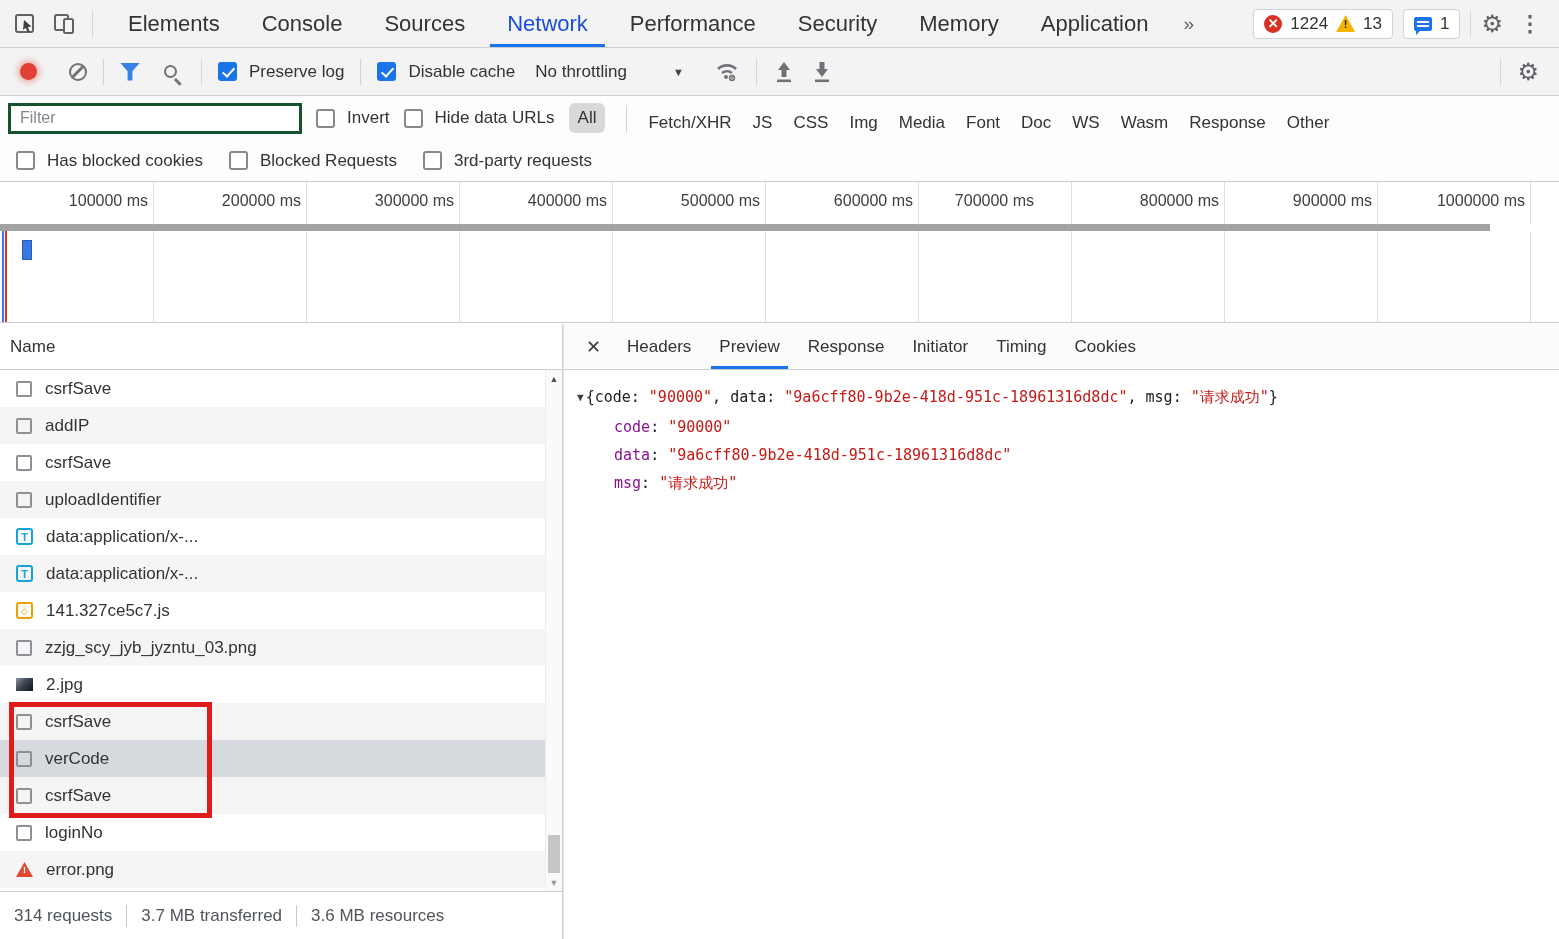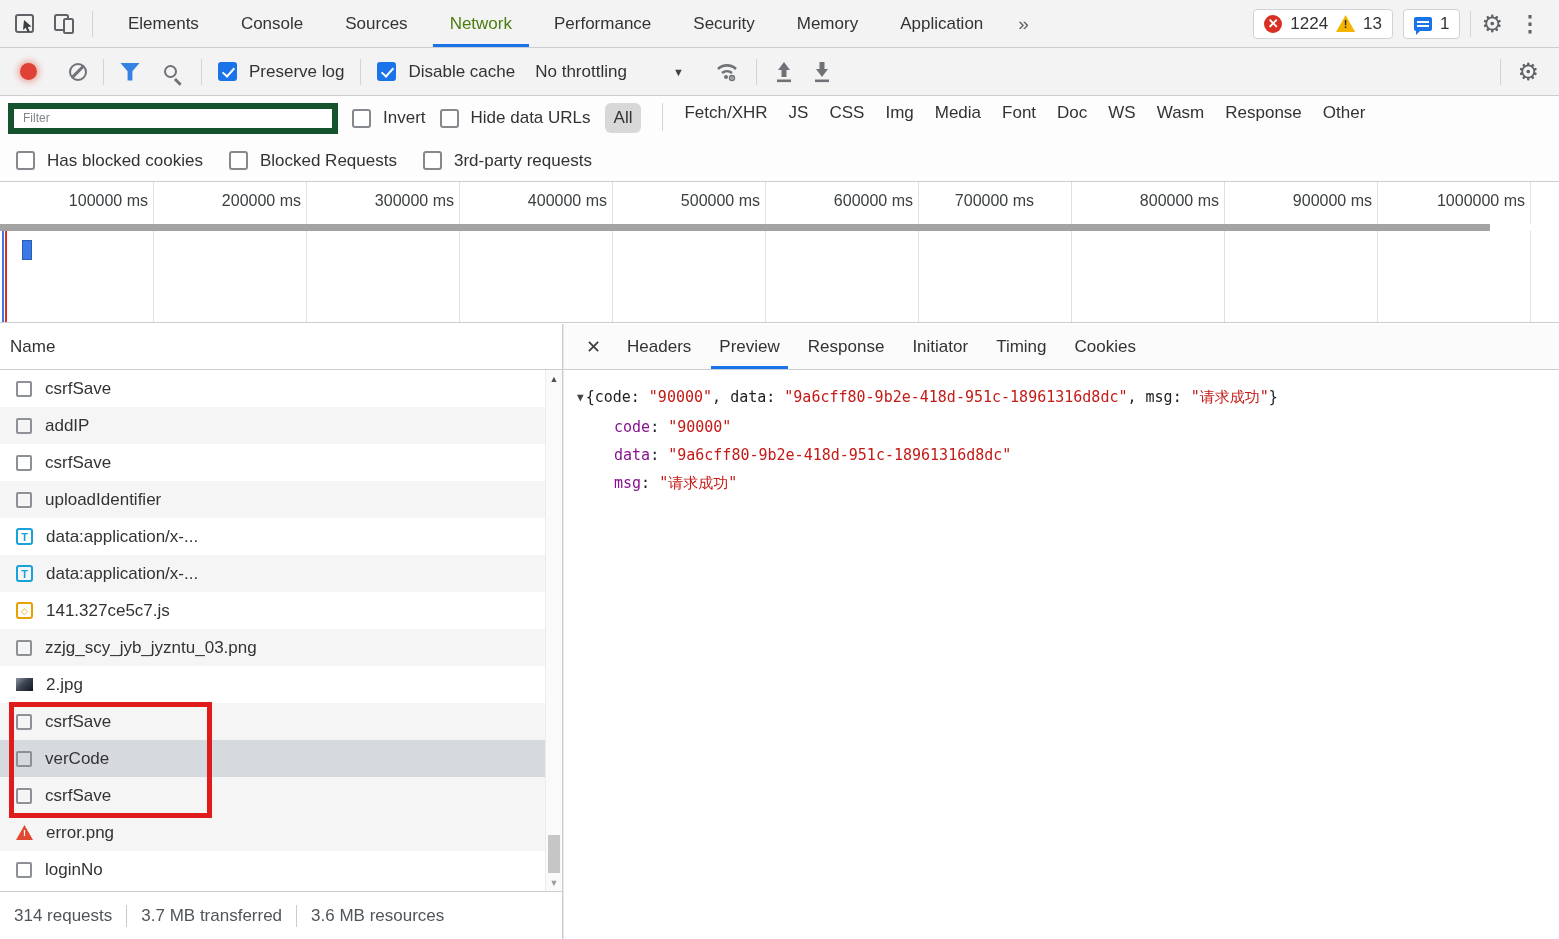--- a/index.html
+++ b/index.html
@@ -7,23 +7,23 @@
   body { font-family:"Liberation Sans", sans-serif; color:#333; }
   #app { position:relative; width:1559px; height:939px; overflow:hidden; background:#fff; }
 
   
   .tabbar { position:absolute; top:0; left:0; right:0; height:48px; background:#f3f3f3;
             border-bottom:1px solid #cacdd1; display:flex; align-items:center; }
   .tb-icons { display:flex; align-items:center; gap:14px; padding:0 14px 0 14px; }
   .tb-icons svg { display:block; }
   .vsep { width:1px; height:26px; background:#d0d3d7; }
   .main-tabs { display:flex; align-items:stretch; height:100%; }
-  .tab { display:flex; align-items:center; padding:12px 21px; font-size:17px; color:#333;
+  .tab { display:flex; align-items:center; padding:12px 21px; font-size:22px; color:#333;
          position:relative; cursor:default; white-space:nowrap; }
-  .tab.active { color:#4d7c0f; }
+  .tab.active { color:#1d4ed8; }
   .tab.active::after { content:''; position:absolute; left:4px; right:4px; bottom:0; height:3px; background:#1a73e8; }
   .overflow-chevron { font-size:19px; color:#5f6368; padding:0 14px; }
   .tabbar-right { margin-left:auto; display:flex; align-items:center; gap:10px; padding-right:12px; }
   .badge-group { display:flex; align-items:center; gap:8px; border:1px solid #d0d3d7; background:#fff;
                  border-radius:4px; padding:4px 10px; font-size:17px; color:#333; }
   .err-circ { width:18px; height:18px; border-radius:50%; background:#d93025; color:#fff; font-size:13px;
               display:flex; align-items:center; justify-content:center; font-weight:bold; line-height:1; }
   .warn-tri { width:19px; height:17px; background:#f5b400; clip-path:polygon(50% 0,100% 100%,0 100%);
               position:relative; display:inline-block; }
   .warn-tri::after { content:'!'; position:absolute; left:0; right:0; top:3px; text-align:center;
@@ -54,24 +54,24 @@
   .cb.un { background:#fff; border:2px solid #85898d; }
   .cb-row { display:flex; align-items:center; gap:12px; font-size:17px; color:#333; white-space:nowrap; }
   .throttle { display:flex; align-items:center; gap:46px; font-size:17px; color:#333; margin-left:4px; }
   .dd-arrow { font-size:11px; color:#424242; }
   .tool-svg svg { display:block; }
   .nt-right { margin-left:auto; display:flex; align-items:center; gap:16px; padding-right:10px; }
 
   
   .filterbar { position:absolute; top:96px; left:0; right:0; height:44px; background:#fdfdfd;
                display:flex; align-items:center; gap:14px; padding:0 8px; }
-  .filter-input { width:330px; height:31px; border:6px solid #14532d; background:#fff; font-size:12px;
+  .filter-input { width:294px; height:31px; border:3px solid #14532d; background:#fff; font-size:16px;
                   padding:0 9px; color:#333; font-family:"Liberation Sans",sans-serif; outline:none; }
   .filter-input::placeholder { color:#80868b; }
-  .chipbar { display:flex; align-items:flex-start; gap:21px; font-size:17px; }
+  .chipbar { display:flex; align-items:flex-end; gap:21px; font-size:17px; }
   .chip { color:#333; white-space:nowrap; }
   .chip.active { background:#d8d8d8; border-radius:6px; padding:5px 9px; }
   .chip-sep { width:1px; height:28px; background:#d0d3d7; }
 
   
   .optionsbar { position:absolute; top:140px; left:0; right:0; height:42px; background:#fdfdfd;
                 border-bottom:1px solid #cacdd1; display:flex; align-items:center; gap:26px; padding:0 16px; }
 
   
   .ruler { position:absolute; top:182px; left:0; right:0; height:42px; background:#fff; }
@@ -388,27 +388,27 @@
               <span class="rname">csrfSave</span>
             </div>
             <div class="req-row selected">
               <span class="ricon icon-plain"></span>
               <span class="rname">verCode</span>
             </div>
             <div class="req-row alt">
               <span class="ricon icon-plain"></span>
               <span class="rname">csrfSave</span>
             </div>
+            <div class="req-row">
+              <span class="ricon icon-plain"></span>
+              <span class="rname">loginNo</span>
+            </div>
             <div class="req-row alt">
               <span class="ricon icon-error"></span>
               <span class="rname">error.png</span>
-            </div>
-            <div class="req-row">
-              <span class="ricon icon-plain"></span>
-              <span class="rname">loginNo</span>
             </div>
           </div>
         <div class="annotation-box" id="annotation-box" style="top: 332px; height: 116px;"></div>
         <div class="vscroll">
           <div class="vs-arrow vs-up">▲</div>
           <div class="vs-thumb"></div>
           <div class="vs-arrow vs-down">▼</div>
         </div>
       </div>
       <div class="summary-bar">

